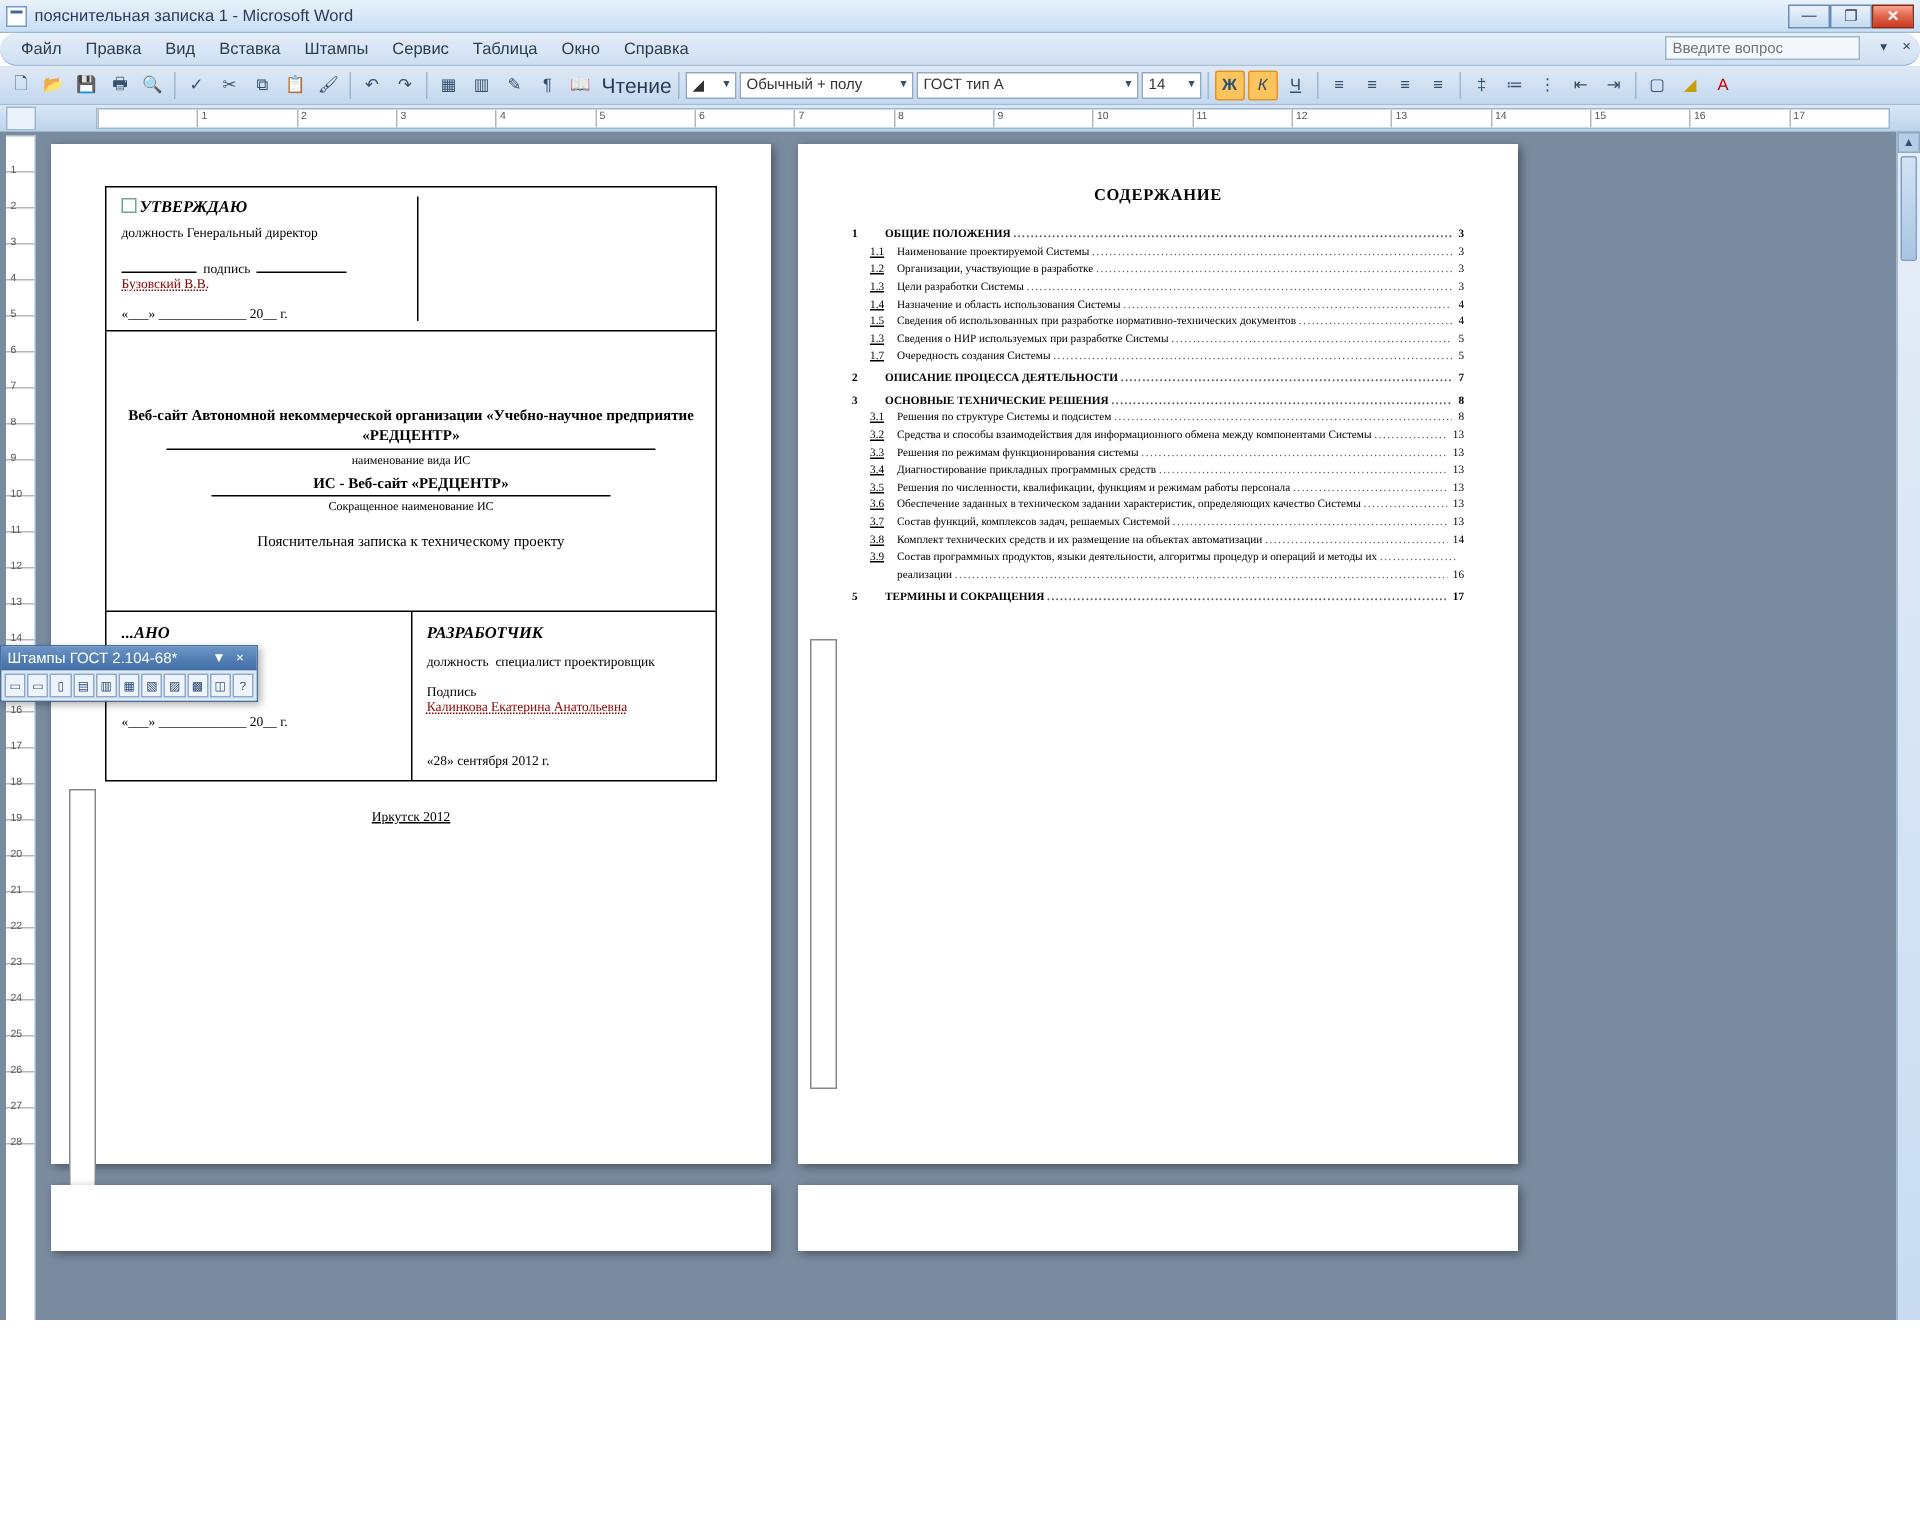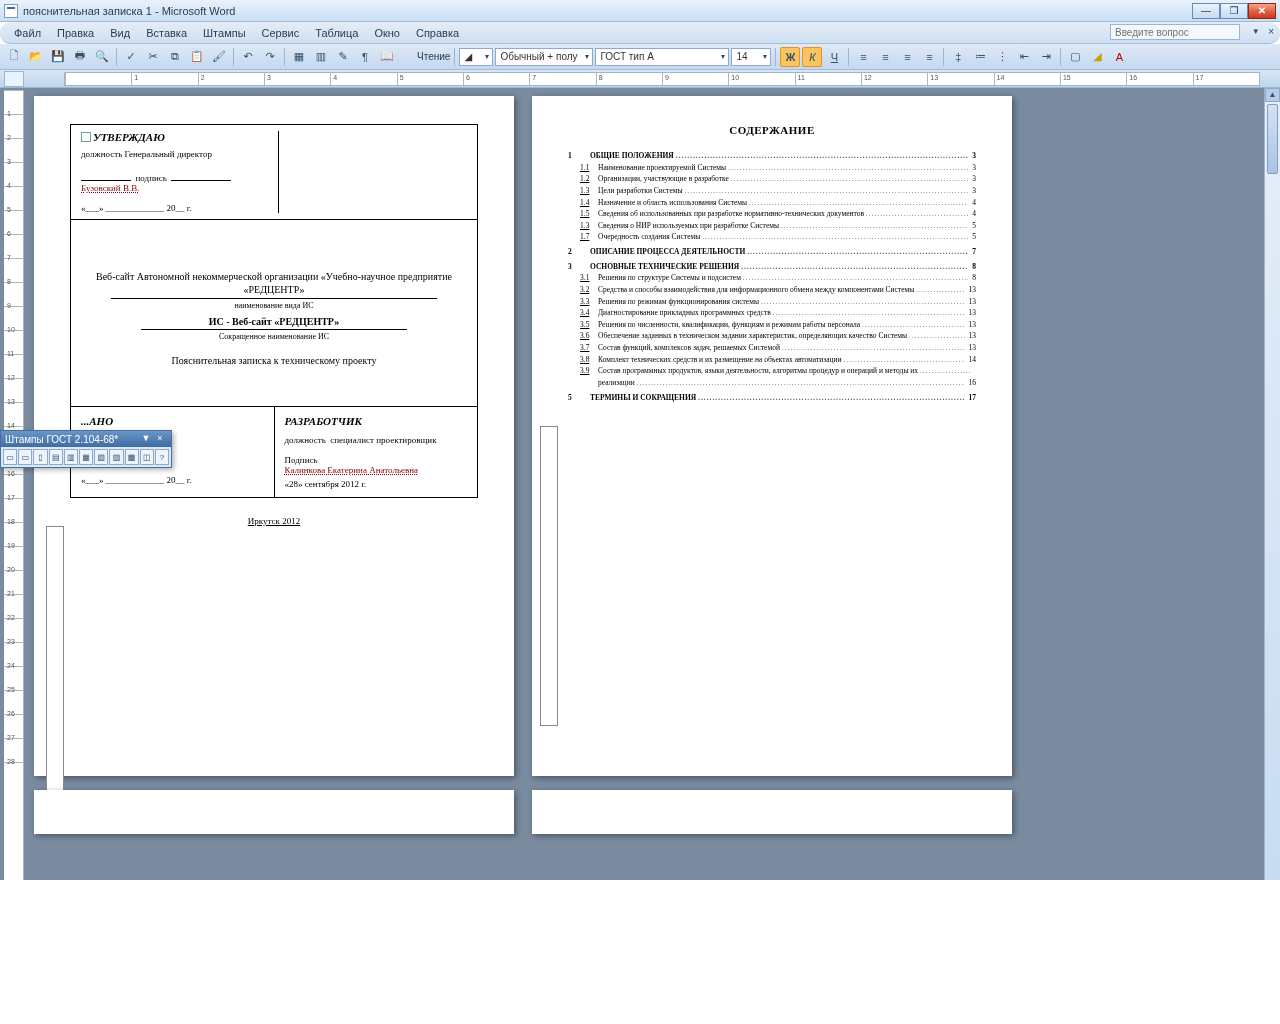--- a/index.html
+++ b/index.html
@@ -50,21 +50,21 @@
   .rscroll { width:16px; background:linear-gradient(#e6eef8,#c6daf0); border-left:1px solid #9db7d1; position:relative; }
   .rscroll .arrow { height:14px; background:#b7cde6; border:1px solid #8fa9c6; text-align:center; font-size:8px; line-height:12px; color:#33506f; }
   .rscroll .thumb { position:absolute; top:16px; left:2px; right:2px; height:70px; background:linear-gradient(#d3e2f3,#a8c4e3); border:1px solid #7fa0c4; border-radius:2px; }
   .rscroll .bot-group { position:absolute; bottom:0; left:0; right:0; }
   .p1-top { border:1px solid #000; padding:6px 10px; }
   .p1-top .utv { font-weight:bold; font-style:italic; font-size:11px; }
   .p1-top .check { display:inline-block; width:10px; height:10px; border:1px solid #6a8; margin-right:2px; position:relative; top:1px; }
   .p1-top .row { font-size:9px; margin-top:6px; }
   .p1-top .underline { border-bottom:1px solid #000; display:inline-block; }
   .p1-mid { border-left:1px solid #000; border-right:1px solid #000; padding:20px 10px 10px; text-align:center; }
-  .p1-mid .proj-title { font-weight:normal; font-size:10px; line-height:1.3; }
+  .p1-mid .proj-title { font-weight:bold; font-size:10px; line-height:1.3; }
   .p1-mid .sub { font-size:8px; margin-top:2px; }
   .p1-mid .is-name { font-weight:bold; font-size:10px; margin-top:6px; }
   .p1-mid .note { font-size:10px; margin-top:14px; }
   .p1-bot { border:1px solid #000; display:flex; }
   .p1-bot > div { flex:1; padding:8px 10px; font-size:9px; }
   .p1-bot > div:first-child { border-right:1px solid #000; }
   .p1-bot .hdr { font-weight:bold; font-style:italic; font-size:11px; }
   .p1-footer { text-align:center; font-size:9px; margin-top:18px;text-decoration:underline; }
   .side-stamp { position:absolute; left:12px; top:430px; width:18px; height:300px; border:1px solid #888; background:#fff; }
   .side-stamp .cell { border-top:1px solid #888; height:50px; font-size:6px; writing-mode:vertical-rl; text-align:center; color:#888; }
@@ -162,25 +162,25 @@
     <div class="tbtn">🖌</div>
     <div class="tsep"></div>
     <div class="tbtn">↶</div>
     <div class="tbtn">↷</div>
     <div class="tsep"></div>
     <div class="tbtn">▦</div>
     <div class="tbtn">▥</div>
     <div class="tbtn">✎</div>
     <div class="tbtn">¶</div>
     <div class="tbtn">📖</div>
-    <span style="font-size:10px;color:#2a3b56;margin-left:18px">Чтение</span>
+    <span style="font-size:14px;color:#2a3b56;margin-left:2px">Чтение</span>
     <div class="tsep"></div>
     <div class="combo" style="width:34px">◢</div>
-    <div class="combo" style="width:98px">Обычный + полу</div>
-    <div class="combo" style="width:134px">ГОСТ тип А</div>
+    <div class="combo" style="width:116px">Обычный + полу</div>
+    <div class="combo" style="width:148px">ГОСТ тип А</div>
     <div class="combo" style="width:40px">14</div>
     <div class="tsep"></div>
     <div class="tbtn bold-btn">Ж</div>
     <div class="tbtn italic-btn">К</div>
     <div class="tbtn" style="text-decoration:underline">Ч</div>
     <div class="tsep"></div>
     <div class="tbtn">≡</div>
     <div class="tbtn">≡</div>
     <div class="tbtn">≡</div>
     <div class="tbtn">≡</div>
@@ -380,21 +380,21 @@
               <div class="hdr">...АНО</div>
               <div style="margin-top:8px"><span>должность</span> <span class="underline" style="width:110px"></span></div>
               <div style="margin-top:10px"><span>подпись</span> <span class="underline" style="width:70px"></span>&nbsp;&nbsp;<span>ФИО</span></div>
               <div style="margin-top:10px">«___» _____________ 20__ г.</div>
             </div>
             <div>
               <div class="hdr">РАЗРАБОТЧИК</div>
               <div style="margin-top:8px"><span>должность</span>&nbsp; <span>специалист проектировщик</span></div>
               <div style="margin-top:10px"><span>Подпись</span> <span class="underline" style="width:60px"></span></div>
               <div style="color:#8b0000;text-decoration:underline dotted">Калинкова Екатерина Анатольевна</div>
-              <div style="margin-top:4px">«28» сентября                              2012 г.</div>
+              <div style="margin-top:26px">«28» сентября                              2012 г.</div>
             </div>
           </div>
 
           <div class="p1-footer">Иркутск  2012</div>
 
           <div class="side-stamp">
             <div class="cell"></div>
               <div class="cell"></div>
               <div class="cell"></div>
               <div class="cell"></div>

